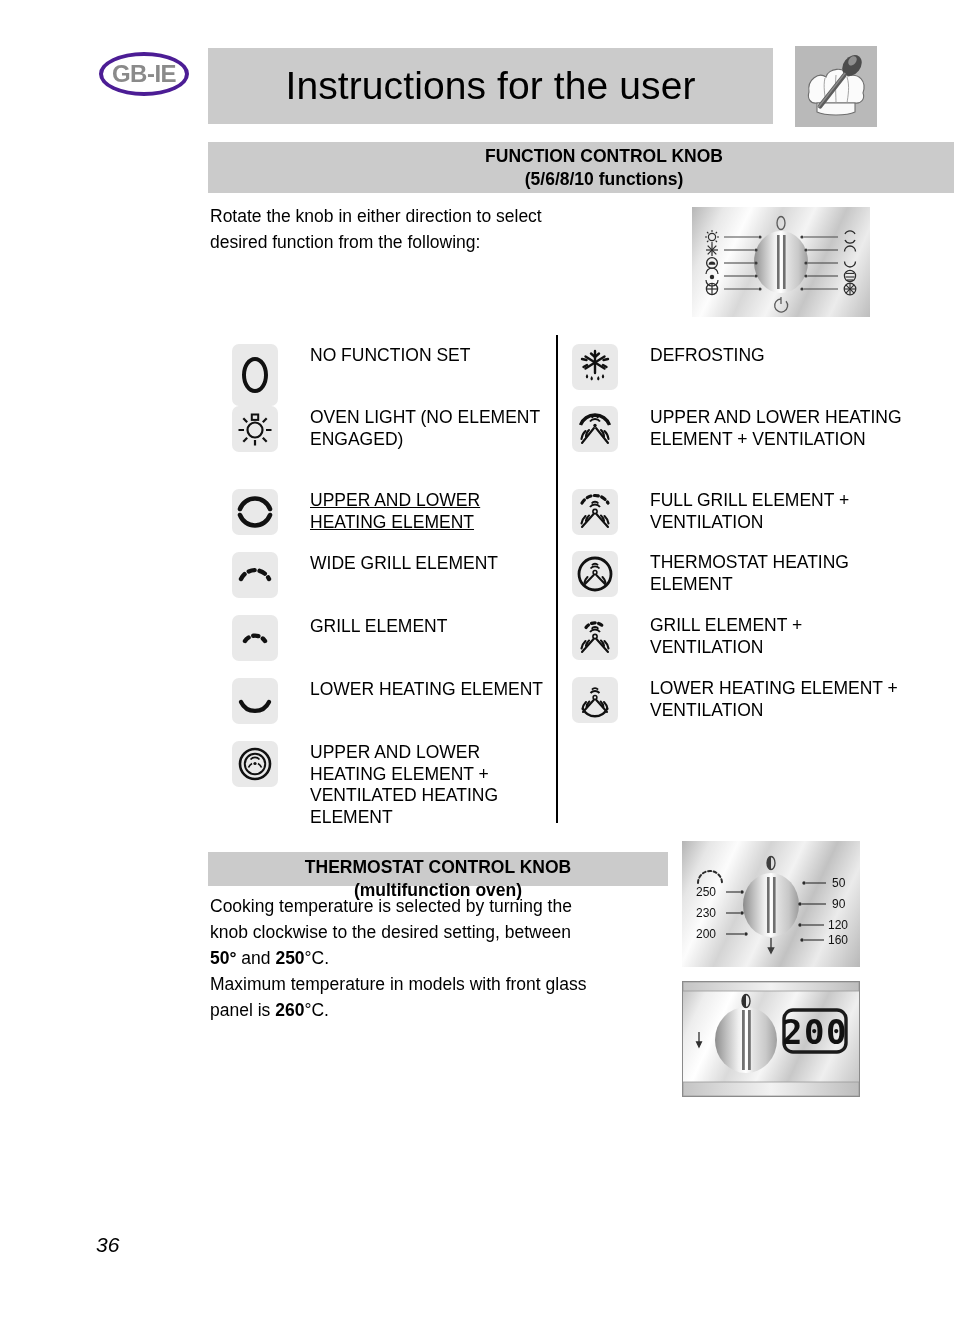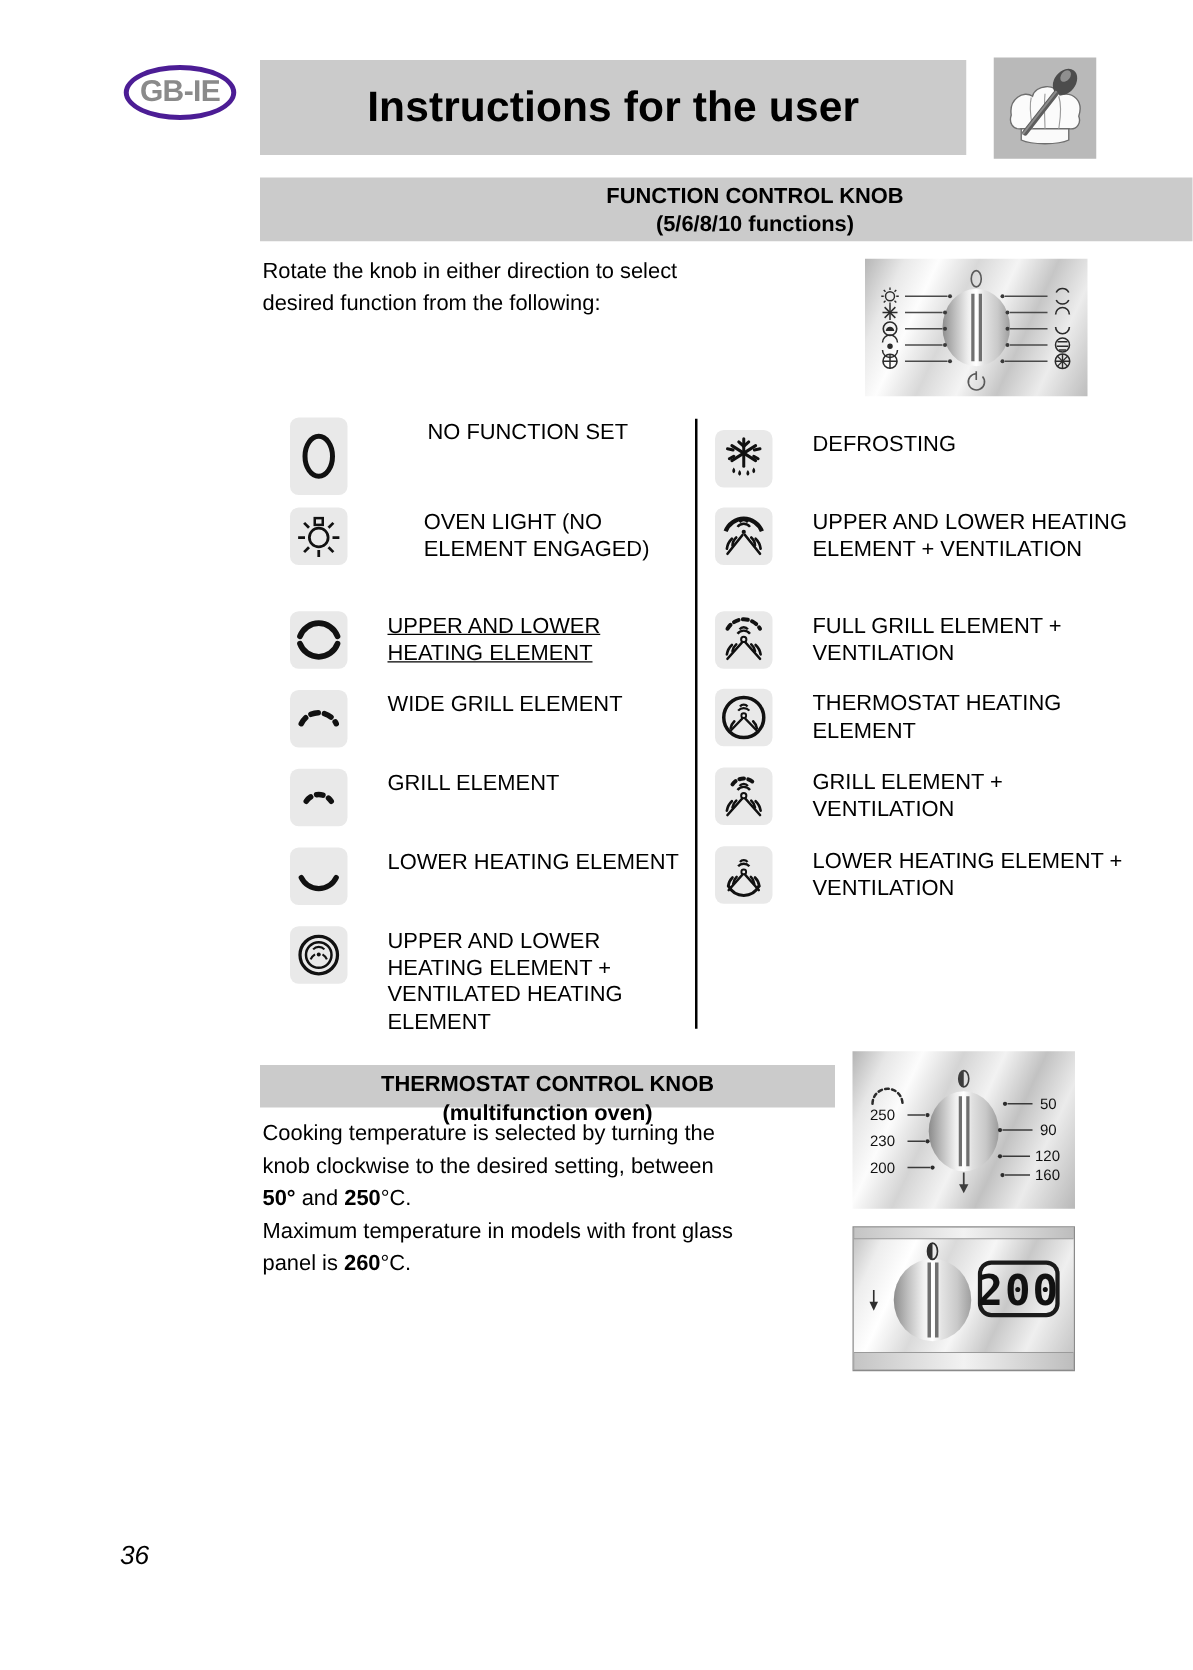--- a/index.html
+++ b/index.html
@@ -42,22 +42,22 @@
   #title-bar {
     position: absolute;
     left: 208px; top: 48px;
     width: 565px; height: 76px;
     background: #cbcbcb;
     display: flex;
     align-items: center;
     justify-content: center;
   }
   #title-bar span {
-    font-size: 34px;
-    font-weight: bold;
+    font-size: 39px;
+    font-weight: normal;
     letter-spacing: 0.1px;
   }
   #logo-box {
     position: absolute;
     left: 795px; top: 46px;
     width: 82px; height: 81px;
     background: #b9b9b9;
     overflow: hidden;
   }
 
@@ -341,30 +341,30 @@
     </g>
   </svg>
 </div>
 
 <div id="fn-divider"></div>
 
 <div id="fn-list">
 
   <div class="fn-col" id="fn-col-left">
 
-    <div class="fn-item" style="top:4px;gap:32px;">
+    <div class="fn-item" style="top:14px;">
       <div class="fn-icon tall">
         <svg width="46" height="62" viewBox="0 0 46 62">
           <ellipse cx="23" cy="31" rx="11" ry="16" fill="none" stroke="#111" stroke-width="4"></ellipse>
         </svg>
       </div>
       <div class="fn-label">NO FUNCTION SET</div>
     </div>
 
-    <div class="fn-item" style="top:76px;gap:29px;">
+    <div class="fn-item" style="top:76px;">
       <div class="fn-icon">
         <svg width="46" height="46" viewBox="0 0 46 46">
           <circle cx="23" cy="24" r="7.5" fill="none" stroke="#111" stroke-width="2.2"></circle>
           <rect x="19.8" y="8.5" width="6.4" height="5.4" fill="none" stroke="#111" stroke-width="2"></rect>
           <g stroke="#111" stroke-width="2.2" stroke-linecap="butt">
             <line x1="23" y1="34" x2="23" y2="39.5"></line>
             <line x1="6.5" y1="24" x2="12" y2="24"></line>
             <line x1="34" y1="24" x2="39.5" y2="24"></line>
             <line x1="11.3" y1="12.3" x2="15.2" y2="16.2"></line>
             <line x1="30.8" y1="31.8" x2="34.7" y2="35.7"></line>

